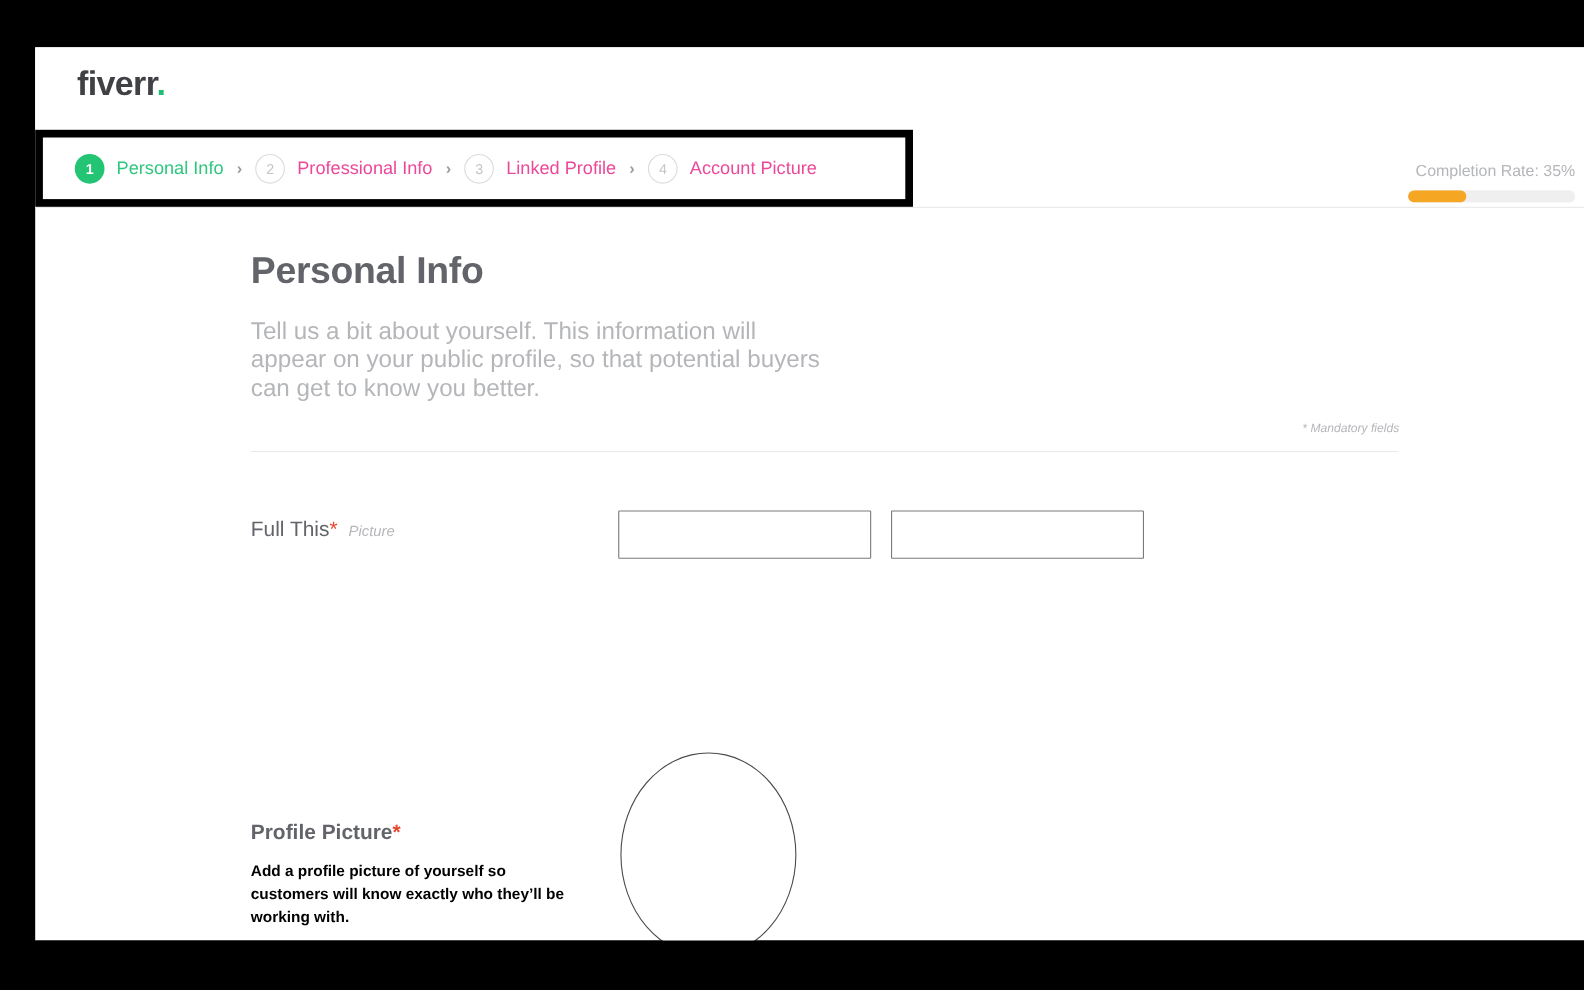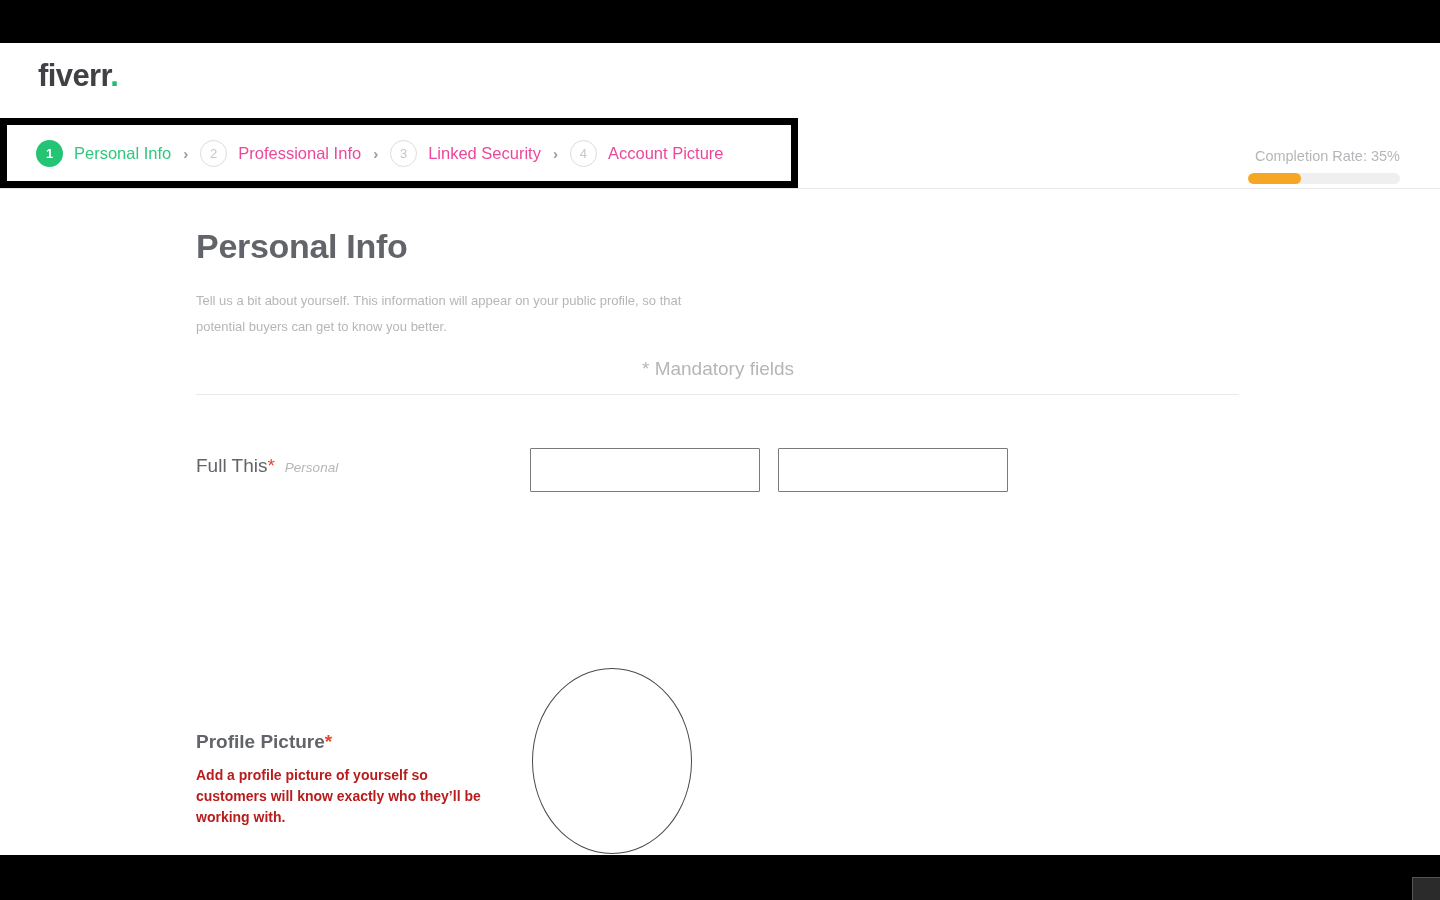--- a/index.html
+++ b/index.html
@@ -10,20 +10,21 @@
     overflow: hidden;
     background: #000000;
     font-family: "Liberation Sans", sans-serif;
   }
 
   #screen {
     position: relative;
     width: 1396px;
     height: 900px;
     background: #000000;
+    margin-left: 32px;
   }
 
   
   .bar-top {
     position: absolute;
     left: 0; top: 0;
     width: 1440px; height: 43px;
     background: #000000;
   }
   .bar-bottom {
@@ -166,30 +167,31 @@
   }
   .page-title {
     font-size: 34px;
     font-weight: 700;
     color: #62646a;
     letter-spacing: -0.3px;
     margin-top: 38px;
   }
   .page-desc {
     margin-top: 22px;
-    font-size: 13px;
+    font-size: 22px;
     line-height: 26px;
     color: #b5b6b9;
     max-width: 520px;
   }
   .mandatory {
     margin-top: 18px;
-    font-size: 19px;
+    font-size: 11px;
+    font-style: italic;
     color: #b5b6b9;
-    text-align: center;
+    text-align: right;
   }
   .divider {
     margin-top: 14px;
     height: 1px;
     background: #e9e9e9;
     width: 1043px;
   }
 
   
   .form-row {
@@ -213,21 +215,21 @@
   .label-note {
     font-size: 13.5px;
     font-style: italic;
     color: #b5b6b9;
     margin-left: 10px;
   }
   .field-help {
     margin-top: 12px;
     font-size: 14px;
     line-height: 21px;
-    color: #b91c1c;
+    color: #000000;
     max-width: 300px;
   }
 
   .inputs-col {
     display: flex;
     gap: 18px;
   }
   .text-input {
     width: 230px;
     height: 44px;
@@ -284,21 +286,21 @@
 
         <div class="step">
           <span class="step-badge inactive">2</span>
           <span class="step-label inactive">Professional Info</span>
         </div>
 
         <span class="step-sep">›</span>
 
         <div class="step">
           <span class="step-badge inactive">3</span>
-          <span class="step-label inactive">Linked Security</span>
+          <span class="step-label inactive">Linked Profile</span>
         </div>
 
         <span class="step-sep">›</span>
 
         <div class="step">
           <span class="step-badge inactive">4</span>
           <span class="step-label inactive">Account Picture</span>
         </div>
 
       </div>
@@ -316,21 +318,21 @@
 
     <div class="content">
 
       <h1 class="page-title">Personal Info</h1>
       <p class="page-desc">Tell us a bit about yourself. This information will appear on your public profile, so that potential buyers can get to know you better.</p>
       <div class="mandatory">* Mandatory fields</div>
       <div class="divider"></div>
 
       <div class="form-row row-fullname">
         <div class="field-label-col">
-          <span class="field-label"><span>Full This</span><span class="req">*</span><span class="label-note">Personal</span></span>
+          <span class="field-label"><span>Full This</span><span class="req">*</span><span class="label-note">Picture</span></span>
         </div>
         <div class="inputs-col">
           <input class="text-input" type="text" placeholder="" style="">
           <input class="text-input" type="text" placeholder="" style="">
         </div>
       </div>
 
       <div class="form-row row-picture">
         <div class="field-label-col">
           <span class="field-label"><span>Profile Picture</span><span class="req">*</span></span>

